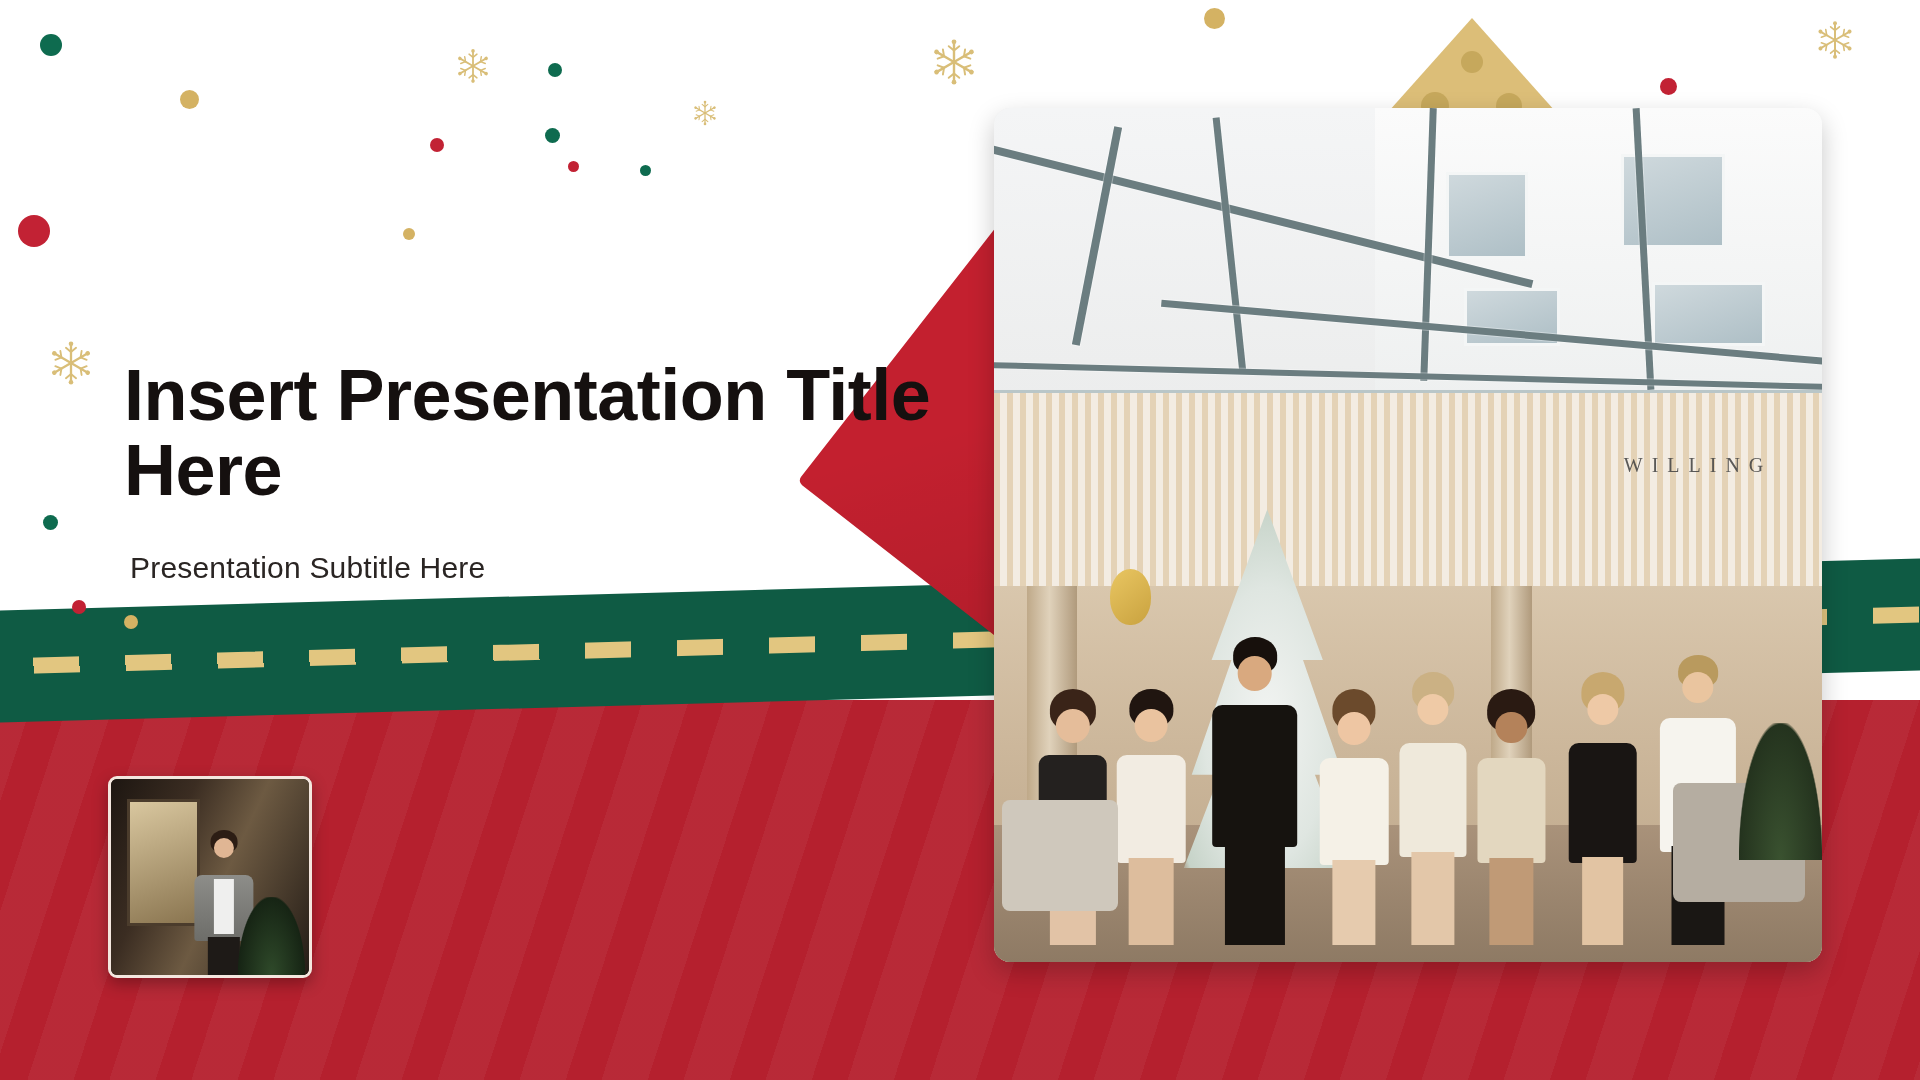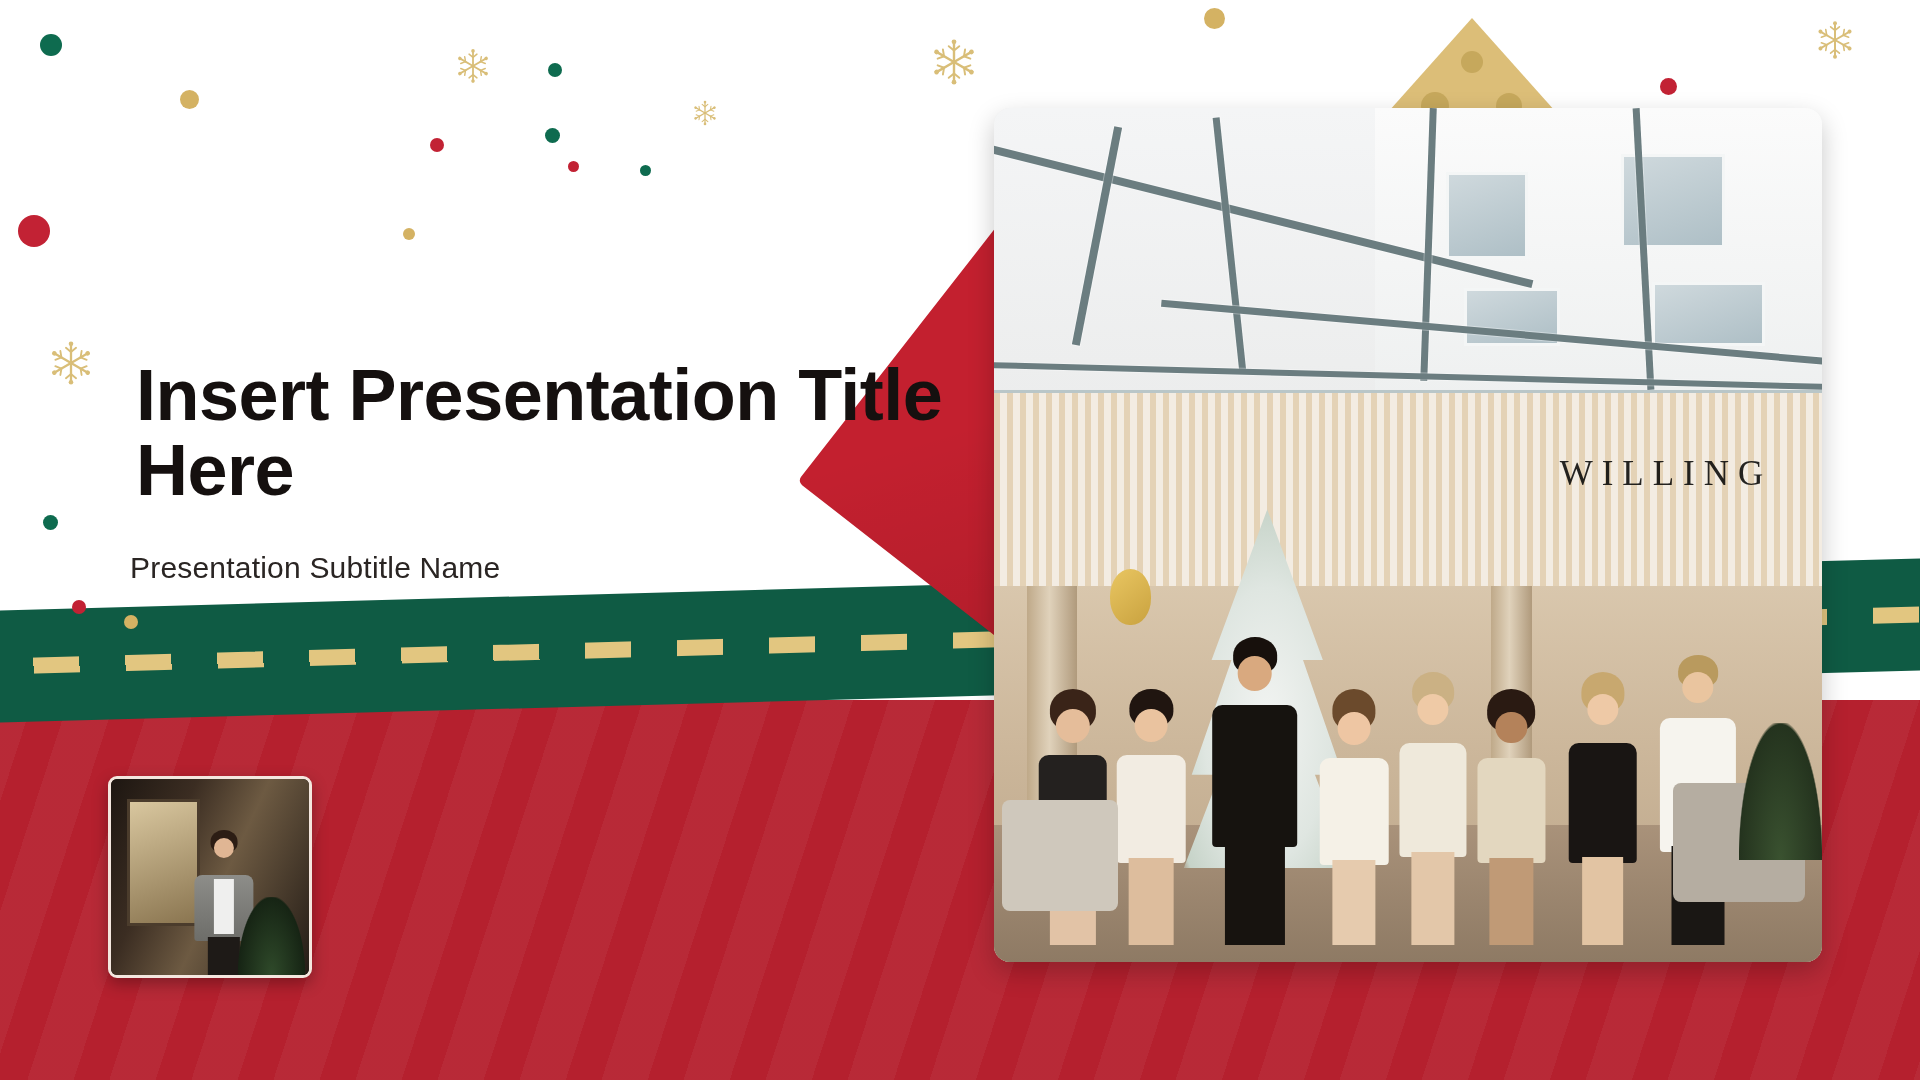--- a/index.html
+++ b/index.html
@@ -66,22 +66,22 @@
   .ph-sky{position:absolute;left:0;top:0;width:100%;height:34%;background:linear-gradient(180deg,#f4f5f6 0%,#eceded 100%);}
   .ph-bldg{position:absolute;left:46%;top:0;width:54%;height:34%;background:linear-gradient(180deg,#fbfbfb,#eef0f0);}
   .win{position:absolute;background:linear-gradient(160deg,#cfd9dd,#aebfc6);border:3px solid #f4f6f6;}
   .mullion{position:absolute;background:#6b7d80;transform-origin:center;box-shadow:0 0 0 1px rgba(255,255,255,.35);}
   .ph-slats{
     position:absolute;left:0;top:33%;width:100%;height:23%;
     background:repeating-linear-gradient(90deg,#e4d2b6 0px,#e4d2b6 6px,#f3ece2 6px,#f3ece2 13px);
     border-top:3px solid #b9c6c8;
   }
   .willing{
-    position:absolute;right:6%;top:40.5%;font-size:35px;letter-spacing:9px;
-    color:#000000;font-family:"Liberation Serif",serif;z-index:3;opacity:.85;
+    position:absolute;right:6%;top:40.5%;font-size:20px;letter-spacing:9px;
+    color:#404040;font-family:"Liberation Serif",serif;z-index:3;opacity:.85;
   }
   .ph-lobby{position:absolute;left:0;top:56%;width:100%;height:44%;background:linear-gradient(180deg,#d9c7ad 0%,#cdb89c 40%,#b9a386 100%);}
   .ph-floor{position:absolute;left:0;top:84%;width:100%;height:16%;background:linear-gradient(180deg,#a9927a,#8e7a64);}
   .tree{
     position:absolute;left:21%;top:47%;width:24%;height:42%;
     background:radial-gradient(ellipse at 50% 60%,#f2f4f2 0%,#dfe6e1 45%,#c6d3c8 72%,rgba(198,211,200,0) 78%);
     clip-path:polygon(50% 0%,78% 42%,68% 42%,88% 74%,74% 74%,92% 100%,8% 100%,26% 74%,12% 74%,32% 42%,22% 42%);
   }
   .col{position:absolute;background:linear-gradient(90deg,#bfa989,#e0d2bb 45%,#b09a7c);}
   .person{position:absolute;bottom:2%;}
@@ -102,21 +102,21 @@
   .t-person{position:absolute;left:40%;top:30%;width:34%;height:70%;}
   .t-head{position:absolute;left:50%;top:0;transform:translateX(-50%);width:30%;padding-top:30%;border-radius:50%;background:#e0b694;}
   .t-hair{position:absolute;left:50%;top:-6%;transform:translateX(-50%);width:40%;padding-top:34%;border-radius:50% 50% 35% 35%;background:#2c1d14;}
   .t-coat{position:absolute;left:50%;top:27%;transform:translateX(-50%);width:88%;height:48%;background:linear-gradient(180deg,#8d8d89,#6d6d69);border-radius:8px 8px 3px 3px;}
   .t-shirt{position:absolute;left:50%;top:30%;transform:translateX(-50%);width:30%;height:40%;background:#efefee;}
   .t-legs{position:absolute;left:50%;top:72%;transform:translateX(-50%);width:48%;height:30%;background:#1e1a17;}
   .t-plant{position:absolute;right:2%;bottom:0;width:34%;height:40%;background:radial-gradient(ellipse at 50% 100%,#2f4a2a,#162414 70%,rgba(0,0,0,0) 72%);}
 
   
   .title{
-    position:absolute;left:136px;top:358px;width:820px;z-index:8;
+    position:absolute;left:124px;top:358px;width:820px;z-index:8;
     font-size:72px;line-height:1.04;font-weight:bold;color:#15100f;
     letter-spacing:-0.5px;
   }
   .subtitle{
     position:absolute;left:130px;top:551px;z-index:8;
     font-size:30px;color:#2a2523;font-weight:400;letter-spacing:.2px;
   }
   .speaker-box{
     position:absolute;left:320px;top:797px;width:397px;height:127px;
     background:#F3D2D6;z-index:8;
@@ -457,16 +457,16 @@
       <div class="t-hair"></div>
       <div class="t-head"></div>
       <div class="t-coat"></div>
       <div class="t-shirt"></div>
       <div class="t-legs"></div>
     </div>
     <div class="t-plant"></div>
   </div>
 
   <div class="title">Insert Presentation Title Here</div>
-  <div class="subtitle">Presentation Subtitle Name</div>
+  <div class="subtitle">Presentation Subtitle Here</div>
 
 
 </div>
 
 </body></html>

